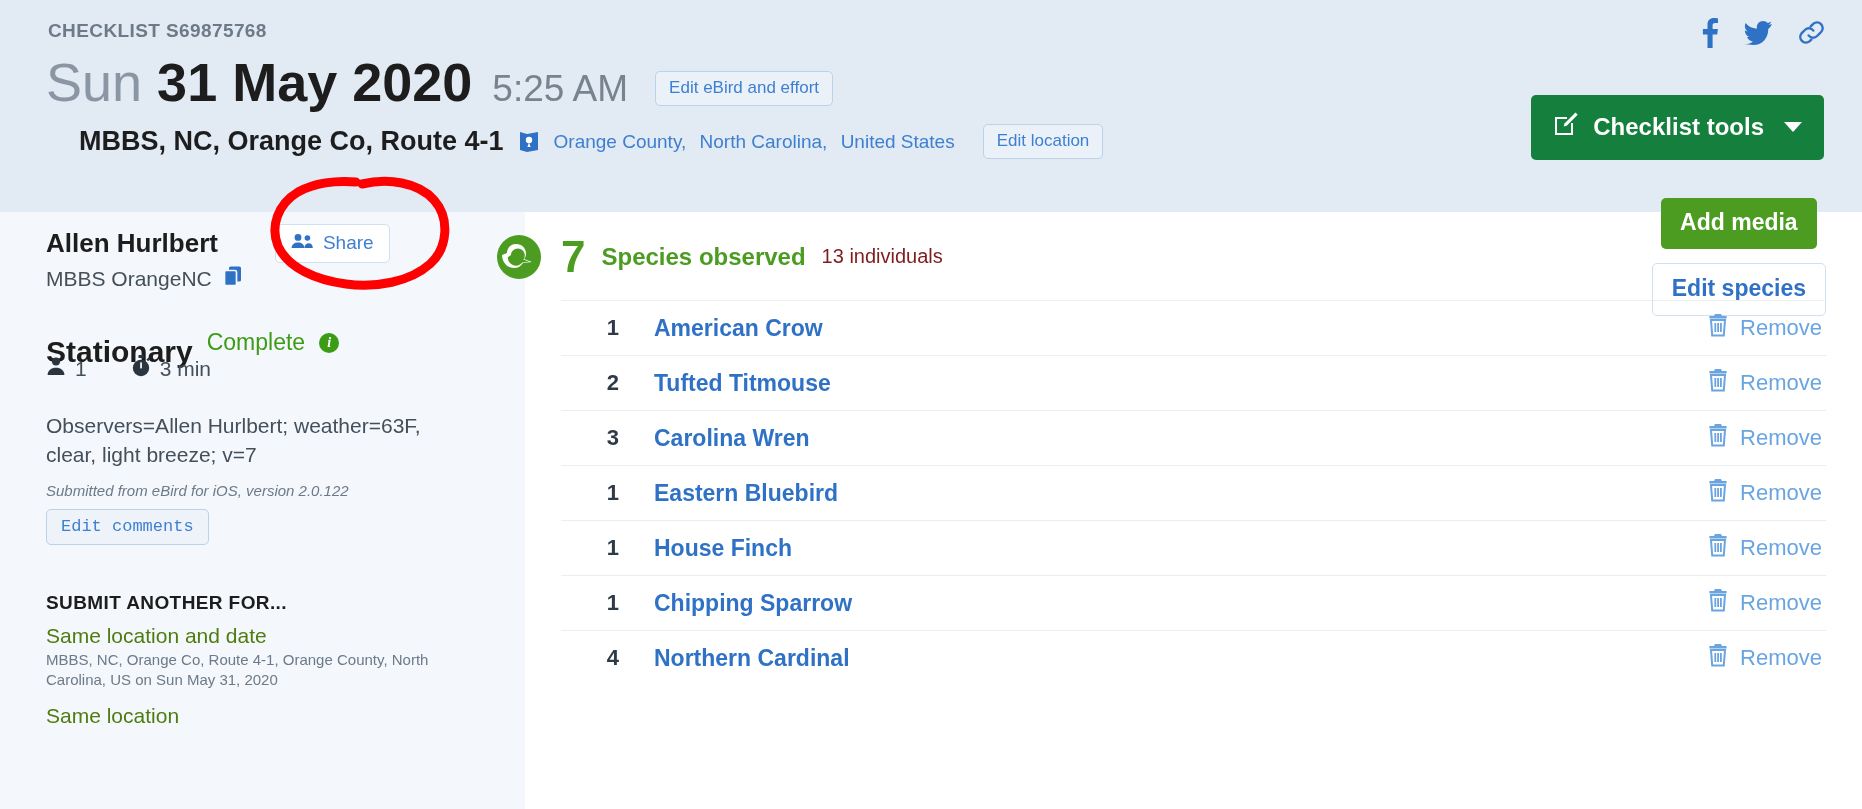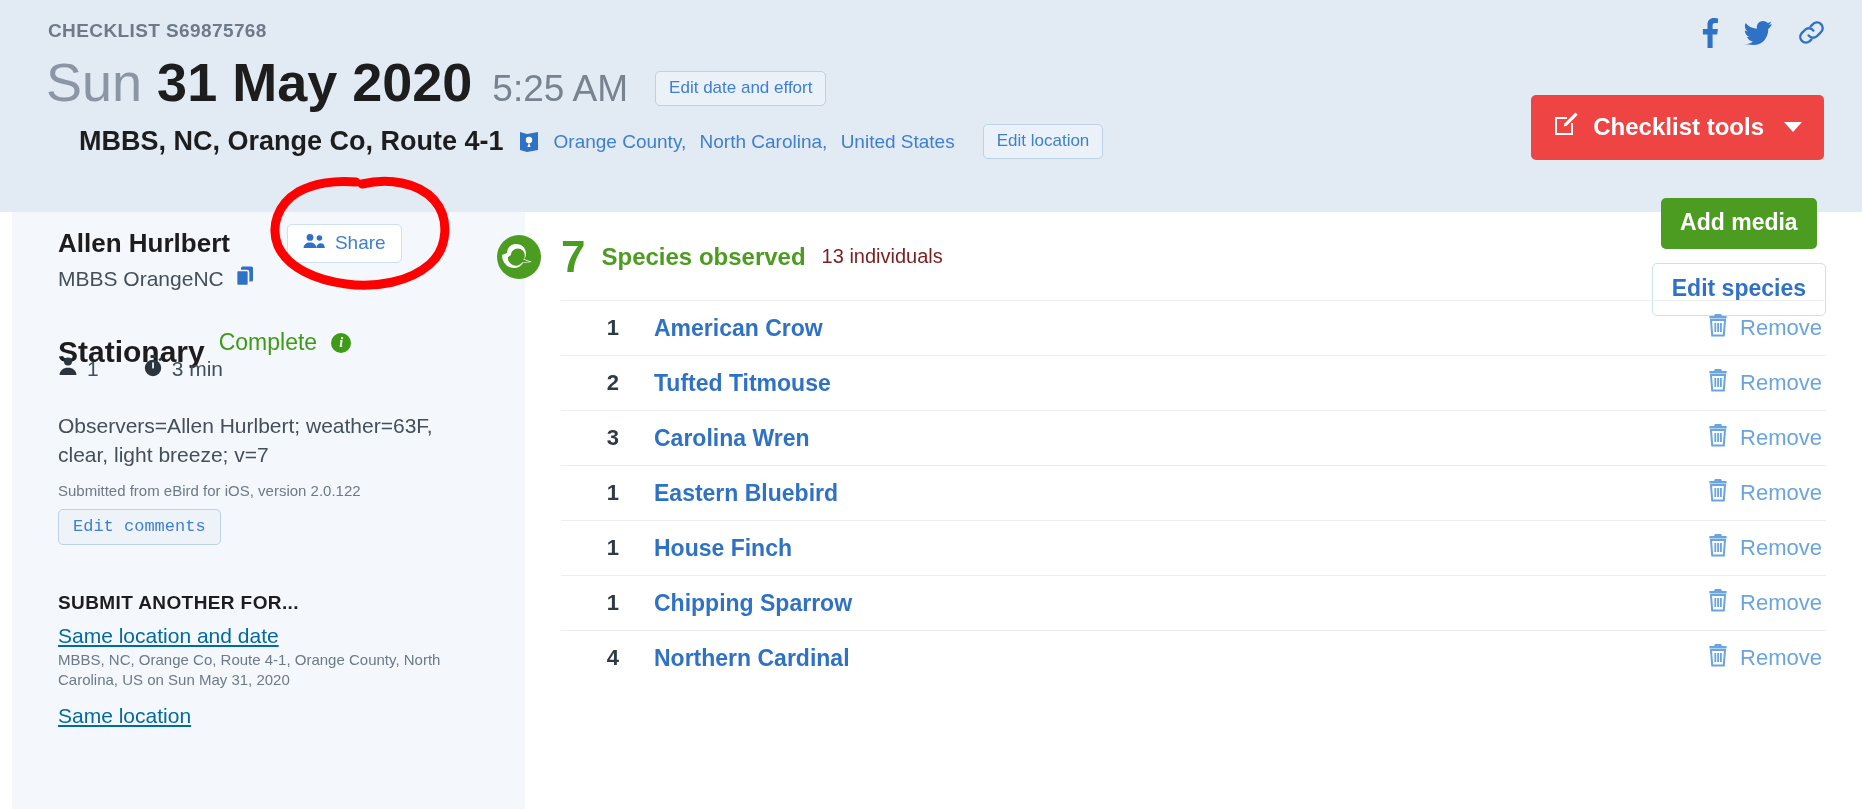--- a/index.html
+++ b/index.html
@@ -63,36 +63,36 @@
   .social {
     position: absolute; right: 38px; top: 18px;
     display: flex; align-items: center; gap: 26px;
     color: #2f72c5;
   }
   .social-item { cursor: pointer; display: flex; align-items: center; }
 
   .tools-btn {
     position: absolute; right: 38px; top: 95px;
     display: flex; align-items: center; gap: 14px;
-    background: #ef4444; color: #ffffff;
+    background: #15803d; color: #ffffff;
     border: none; border-radius: 5px;
     padding: 16px 22px 17px 22px;
     font-size: 24px; font-weight: 700;
     font-family: "Liberation Sans", sans-serif;
     cursor: pointer;
   }
   .caret-down {
     width: 0; height: 0; margin-left: 6px;
     border-left: 9px solid transparent; border-right: 9px solid transparent;
     border-top: 10px solid #ffffff;
   }
 
   
   .sidebar {
-    position: absolute; left: 12px; top: 212px;
+    position: absolute; left: 0; top: 212px;
     width: 525px; height: 597px;
     background: #f4f7fb;
     padding-left: 8px;
   }
   .observer-row {
     position: absolute; left: 46px; top: 12px;
     display: flex; align-items: center; width: 420px;
   }
   .observer-name { font-size: 26px; font-weight: 700; color: #1d1d1d; }
   .share-btn {
@@ -124,34 +124,34 @@
     display: flex; align-items: center; gap: 9px;
     font-size: 21px; color: #434f5b;
   }
   .effort-gap { width: 26px; }
   .comments {
     position: absolute; left: 46px; top: 200px; width: 400px;
     font-size: 21px; color: #434f5b; line-height: 1.38;
   }
   .submitted-from {
     position: absolute; left: 46px; top: 270px;
-    font-size: 15px; color: #6d7a88;
+    font-size: 15px; color: #6d7a88; font-style: italic;
   }
   .edit-comments-btn {
     position: absolute; left: 46px; top: 297px;
     border: 1px solid #bcd2e8; border-radius: 5px; background: #eef3f9;
     color: #3f7fd0; font-size: 17px; padding: 7px 14px 8px;
     font-family: Liberation Mono, monospace; cursor: pointer;
   }
   .submit-another-title {
     position: absolute; left: 46px; top: 380px;
     font-size: 19px; font-weight: 700; color: #1d1d1d; letter-spacing: 0.4px;
   }
   .sa-link {
-    position: absolute; left: 46px; font-size: 21px; color: #0369a1; text-decoration: underline;
+    position: absolute; left: 46px; font-size: 21px; color: #4d7c0f;
   }
   .sa-link-1 { top: 412px; }
   .sa-sub {
     position: absolute; left: 46px; top: 438px; width: 400px;
     font-size: 15px; color: #6d7a88; line-height: 1.35;
   }
   .sa-link-2 { top: 492px; }
 
   
   .main {
@@ -217,21 +217,21 @@
 <div class="page">
 
   <div class="header">
 
     <div class="checklist-id">CHECKLIST S69875768</div>
 
     <div class="title-row">
       <span class="date-weekday">Sun</span>
       <span class="date-main">31 May 2020</span>
       <span class="time">5:25 AM</span>
-      <button class="pill-btn btn-edit-date">Edit date and effort</button>
+      <button class="pill-btn btn-edit-date">Edit eBird and effort</button>
     </div>
 
     <div class="loc-row">
       <span class="loc-name">MBBS, NC, Orange Co, Route 4-1</span>
       <span class="map-icon">
         <svg width="22" height="24" viewBox="0 0 22 24">
           <path d="M2 2 L9 4 L20 2 L20 20 L9 22 L2 20 Z" fill="#2f72c5"></path>
           <circle cx="11" cy="10" r="3.2" fill="#ffffff"></circle>
           <path d="M11 12.5 L12.6 17 L9.4 17 Z" fill="#ffffff"></path>
         </svg>

